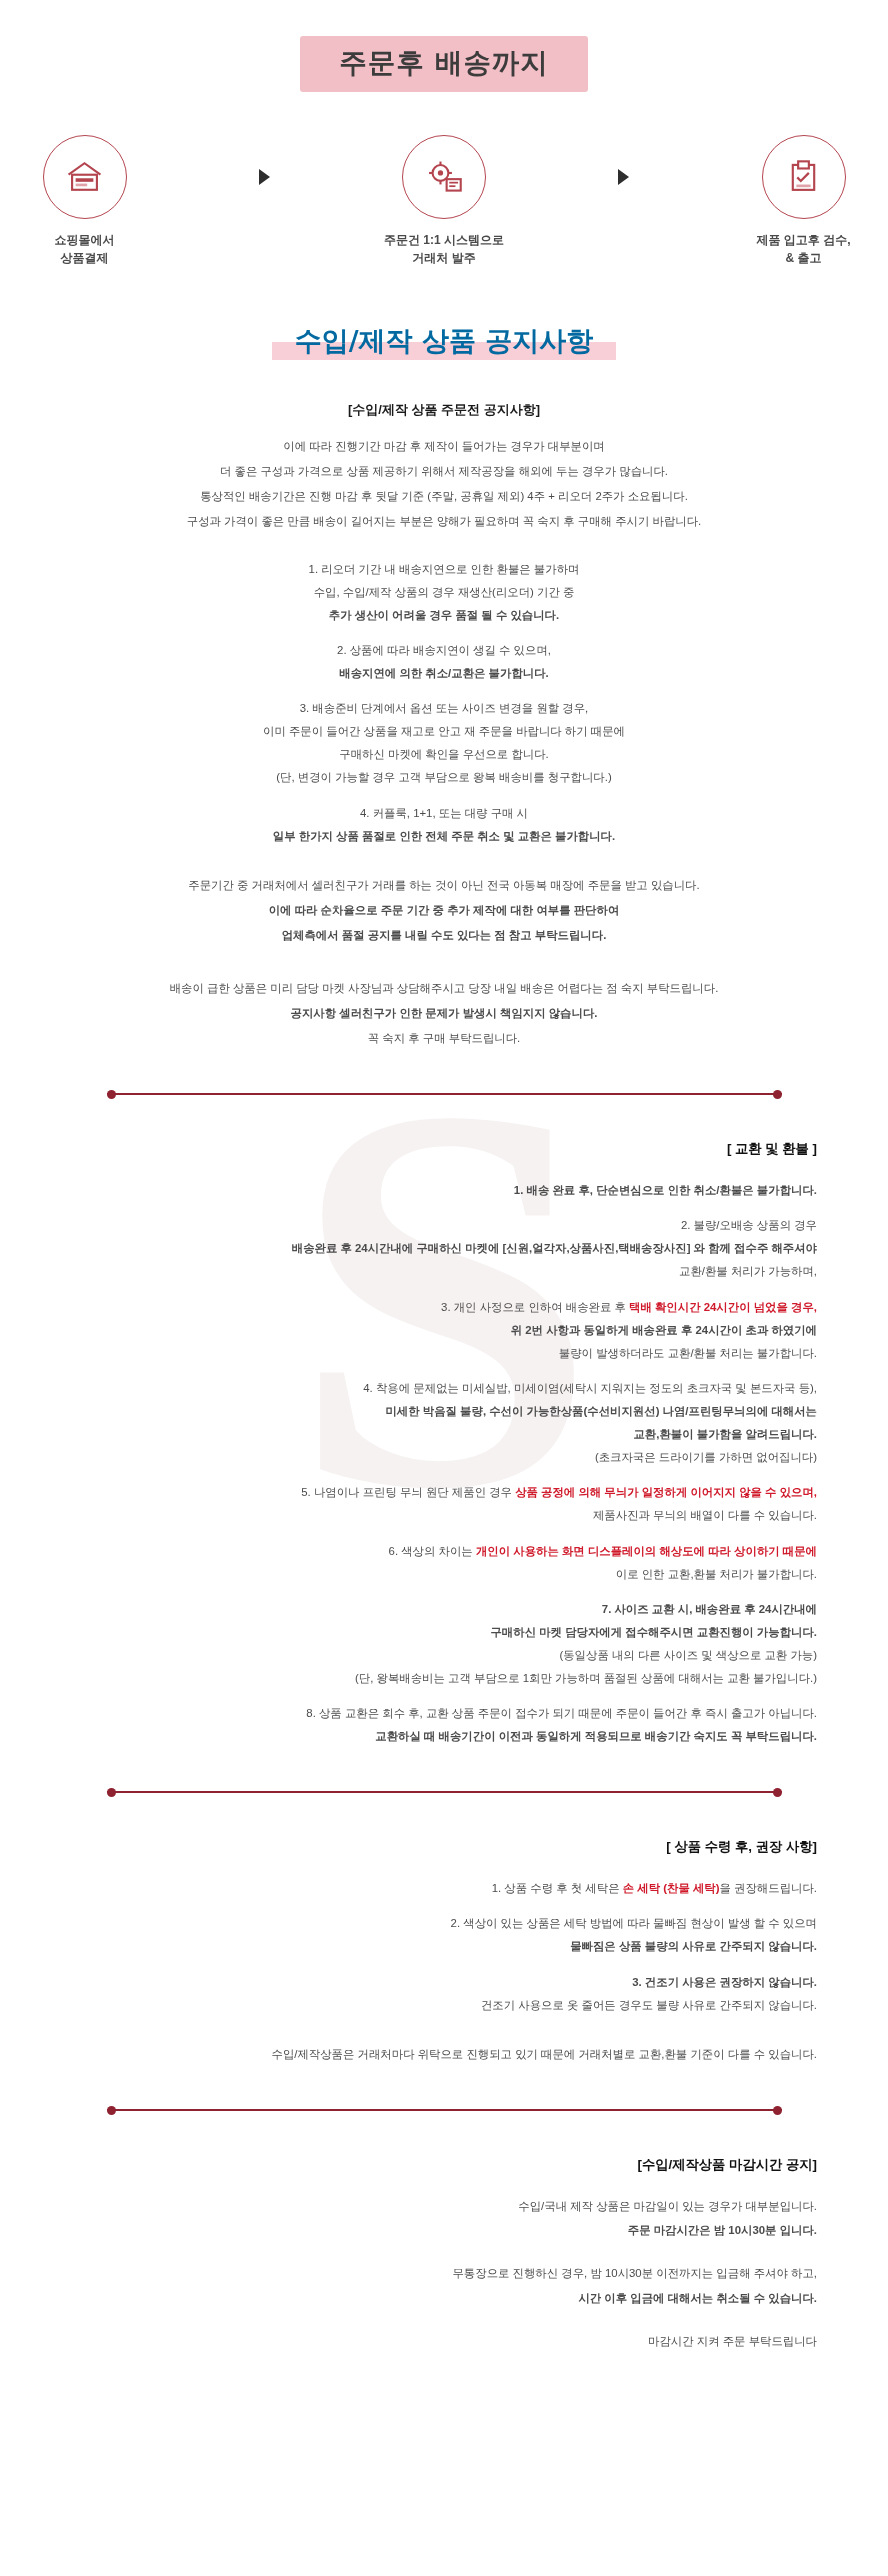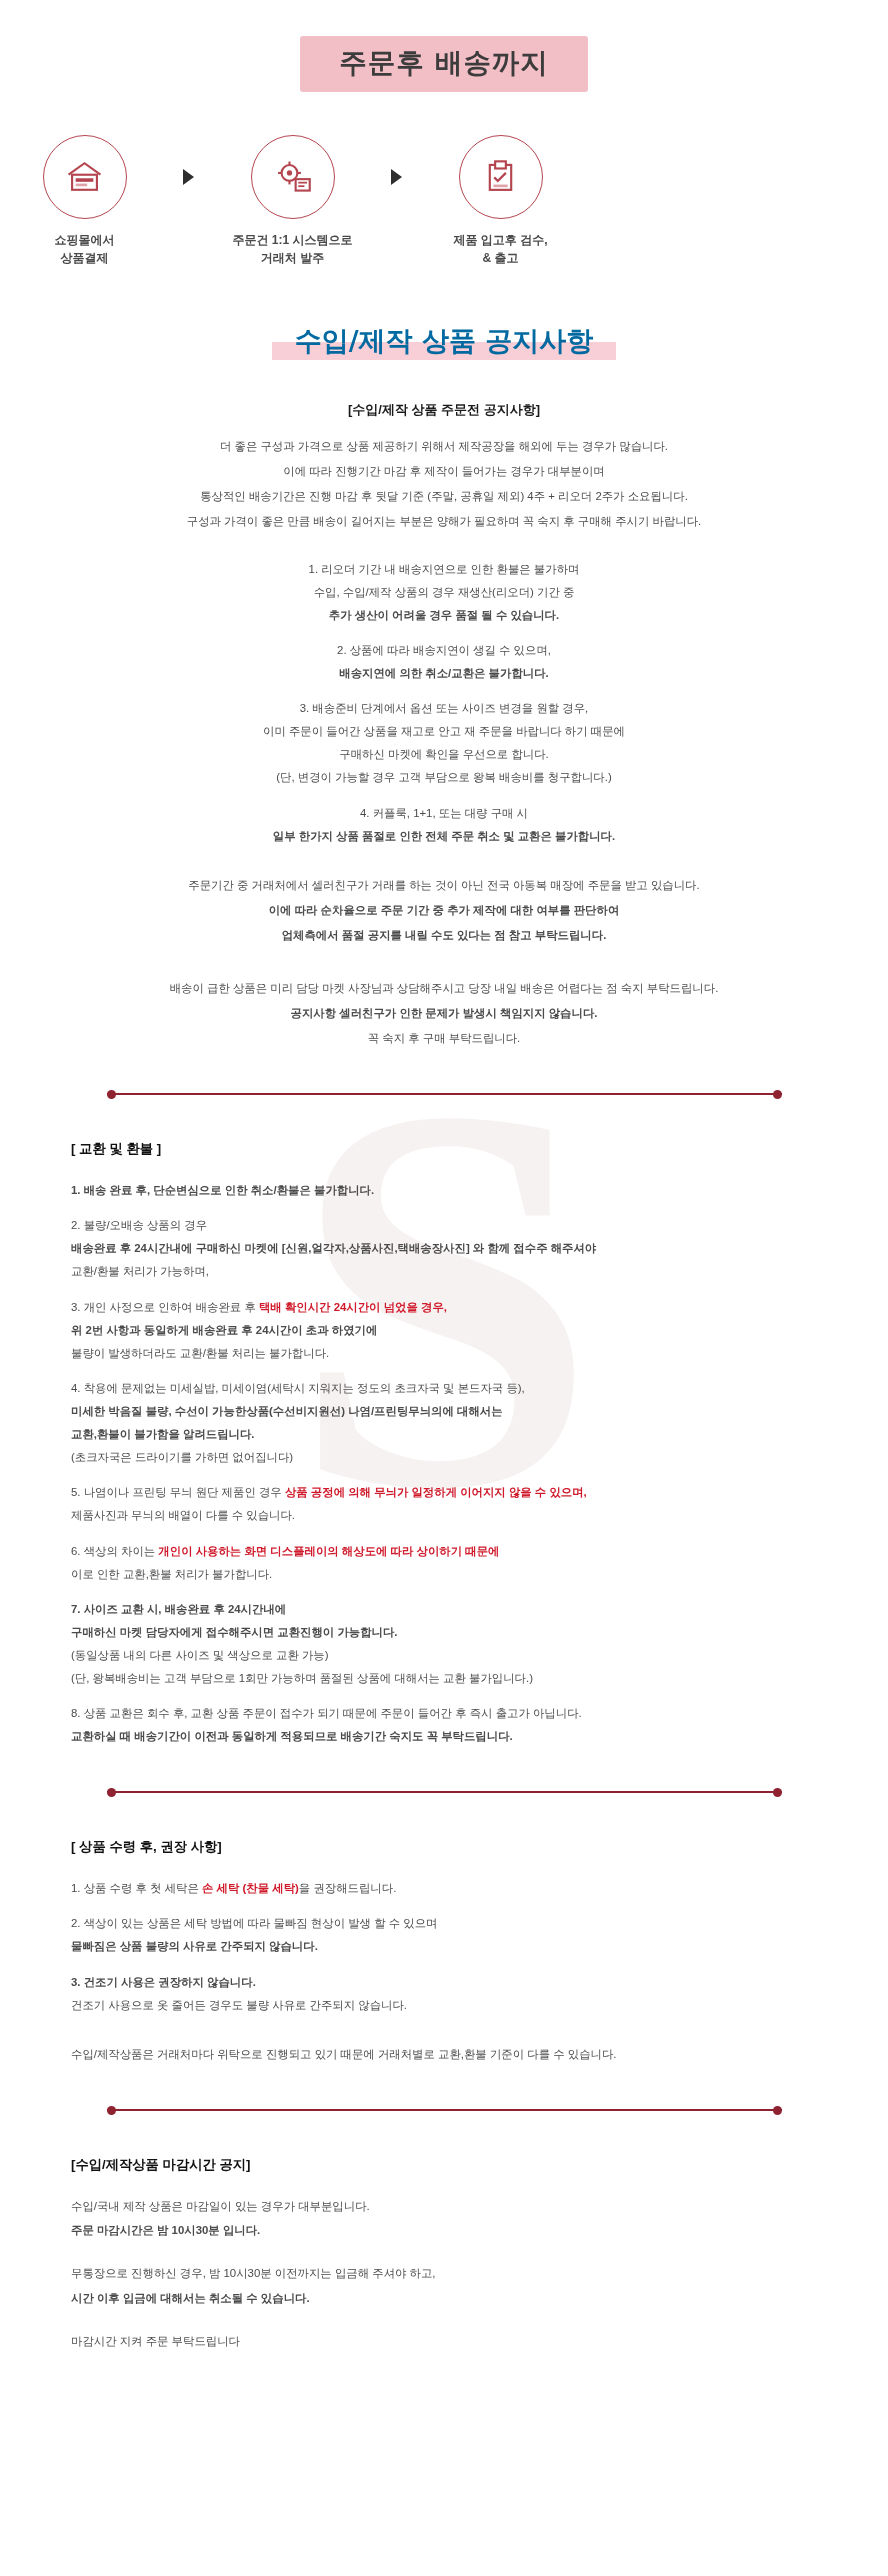--- a/index.html
+++ b/index.html
@@ -50,21 +50,21 @@
     letter-spacing:0.9px;
     color:#3c3c3c;
     font-weight:700;
     font-family:"DejaVu Sans",sans-serif;
   }
 
   
   .steps{
     margin-top:43px;
     display:flex;
-    justify-content:flex-start;
+    justify-content:space-between;
     align-items:flex-start;
     gap:0px;
   }
   .step{
     width:169px;
     text-align:center;
   }
   .circle{
     width:82px;height:82px;
     border:1.8px solid #b4454f;
@@ -160,21 +160,21 @@
     width:9px;height:9px;
     border-radius:50%;
     background:#8f2230;
   }
   .divider .dot.l{left:0px;}
   .divider .dot.r{right:0px;}
 
   .list-block{
     width:746px;
     margin:0 auto;
-    text-align:left;
+    text-align:right;
   }
   .item{margin:16px 0;}
   .item p{margin:0 0 3.6px 0;font-size:11.4px;line-height:1.7;color:#4b4b4b;}
   .sec-head{
     font-size:13.3px;
     font-weight:700;
     color:#111;
     margin:9px 0 23px 0;
   }
   .bottom-pad{height:53px;}
@@ -248,22 +248,22 @@
 
     <div class="sec-title-wrap">
       <div class="sec-title">
         <span class="hl"></span>
         <span>수입/제작 상품 공지사항</span>
       </div>
     </div>
 
     <div class="block">
       <div class="h-sub">[수입/제작 상품 주문전 공지사항]</div>
+      <p class="t">이에 따라 진행기간 마감 후 제작이 들어가는 경우가 대부분이며</p>
       <p class="t">더 좋은 구성과 가격으로 상품 제공하기 위해서 제작공장을 해외에 두는 경우가 많습니다.</p>
-      <p class="t">이에 따라 진행기간 마감 후 제작이 들어가는 경우가 대부분이며</p>
       <p class="t">통상적인 배송기간은 진행 마감 후 뒷달 기준 (주말, 공휴일 제외) 4주 + 리오더 2주가 소요됩니다.</p>
       <p class="t">구성과 가격이 좋은 만큼 배송이 길어지는 부분은 양해가 필요하며 꼭 숙지 후 구매해 주시기 바랍니다.</p>
 
       <div class="item" style="margin-top:28px">
         <p>1. 리오더 기간 내 배송지연으로 인한 환불은 불가하며</p>
         <p>수입, 수입/제작 상품의 경우 재생산(리오더) 기간 중</p>
         <p class="red">추가 생산이 어려울 경우 품절 될 수 있습니다.</p>
       </div>
 
       <div class="item">

